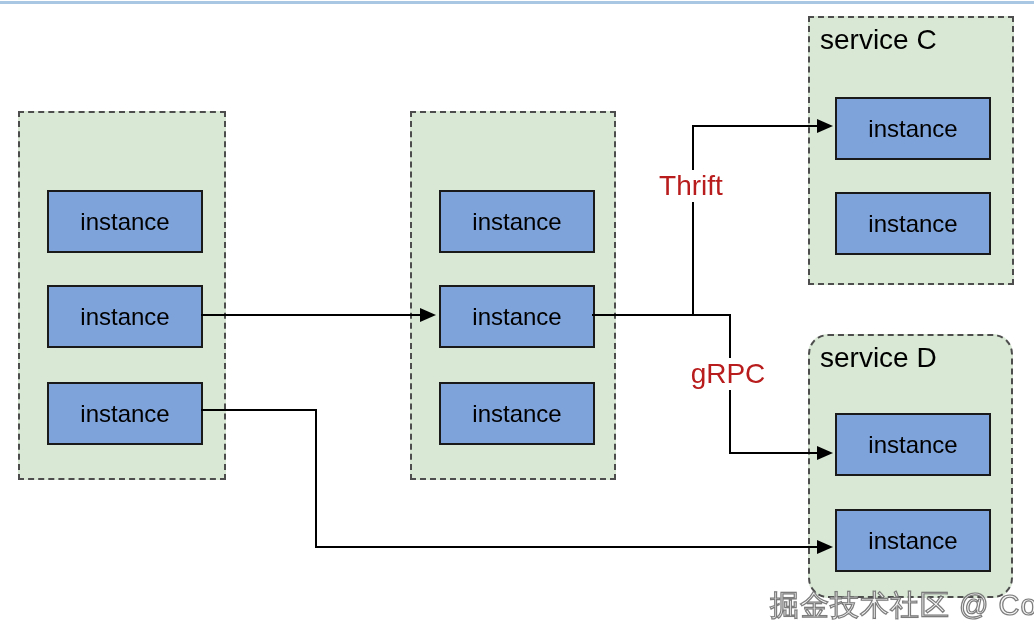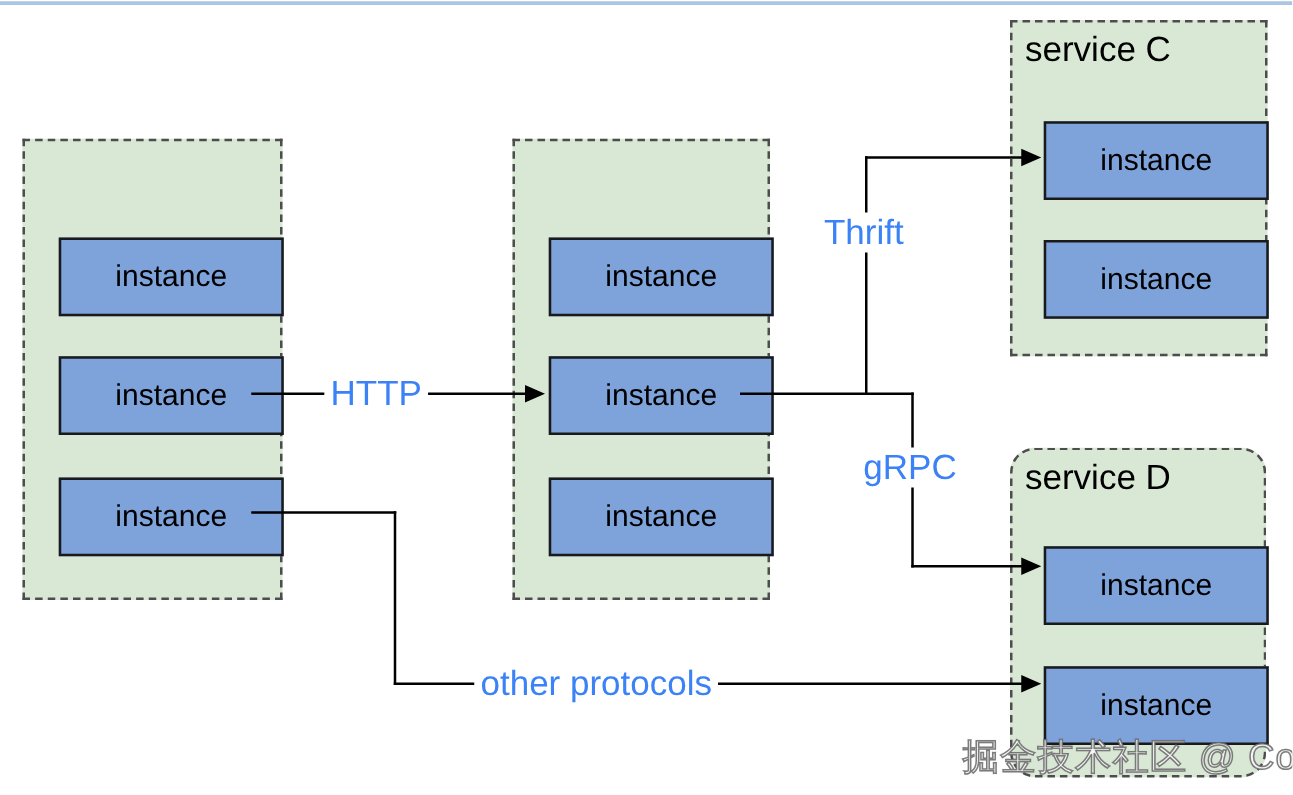--- a/index.html
+++ b/index.html
@@ -29,21 +29,21 @@
   }
   .service-title {
     position: absolute;
     left: 10px; top: 6px;
     font-size: 28px;
     color: #000000;
     white-space: nowrap;
   }
   .instance {
     position: absolute;
-    width: 180px; height: 63px;
+    width: 156px; height: 63px;
     background: #7ea2da;
     border: 2px solid #1a1a1a;
     box-sizing: border-box;
     display: flex;
     align-items: center;
     justify-content: center;
   }
   .instance span {
     font-size: 24px;
     color: #000000;
@@ -60,21 +60,21 @@
     border-bottom: 7px solid transparent;
     border-left: 16px solid #000000;
     z-index: 1;
   }
   .edge-label {
     position: absolute;
     transform: translate(-50%, -50%);
     background: #ffffff;
     padding: 0 5px;
     font-size: 28px;
-    color: #3b82f6;
+    color: #b91c1c;
     white-space: nowrap;
     z-index: 2;
   }
   .watermark {
     position: absolute;
     left: 770px; top: 586px;
     font-size: 29px;
     letter-spacing: 1px;
     color: rgba(255, 255, 255, 0.9);
     -webkit-text-stroke: 1.2px rgba(105, 105, 105, 0.85);
@@ -117,47 +117,45 @@
   <div class="service" style="left:808px; top:16px; width:206px; height:269px;">
     <div class="service-title">service C</div>
     <div class="instance" style="left:25px; top:79px;">
       <span>instance</span>
     </div>
     <div class="instance" style="left:25px; top:174px;">
       <span>instance</span>
     </div>
   </div>
 
-  <div class="service" style="left:808px; top:358px; width:205px; height:264px;border-radius:20px;">
+  <div class="service" style="left:808px; top:334px; width:205px; height:264px;border-radius:20px;">
     <div class="service-title">service D</div>
     <div class="instance" style="left:25px; top:77px;">
       <span>instance</span>
     </div>
     <div class="instance" style="left:25px; top:173px;">
       <span>instance</span>
     </div>
   </div>
 
   <div class="line" style="left:201px; top:314px; width:219px; height:2px;"></div>
   <div class="arrow" style="left:420px; top:308px;"></div>
-  <div class="edge-label" style="left:301px; top:315px;">HTTP</div>
 
   <div class="line" style="left:592px; top:314px; width:139px; height:2px;"></div>
 
   <div class="line" style="left:692px; top:125px; width:2px; height:190px;"></div>
   <div class="line" style="left:692px; top:125px; width:126px; height:2px;"></div>
   <div class="arrow" style="left:817px; top:119px;"></div>
   <div class="edge-label" style="left:691px; top:186px;">Thrift</div>
 
   <div class="line" style="left:729px; top:314px; width:2px; height:140px;"></div>
   <div class="line" style="left:729px; top:452px; width:89px; height:2px;"></div>
   <div class="arrow" style="left:817px; top:446px;"></div>
   <div class="edge-label" style="left:728px; top:374px;">gRPC</div>
 
   <div class="line" style="left:201px; top:409px; width:116px; height:2px;"></div>
   <div class="line" style="left:315px; top:409px; width:2px; height:139px;"></div>
   <div class="line" style="left:315px; top:546px; width:503px; height:2px;"></div>
   <div class="arrow" style="left:817px; top:540px;"></div>
-  <div class="edge-label" style="left:477px; top:547px;">other protocols</div>
 
   <div class="watermark">掘金技术社区 @ Cool</div>
 
 </div>
 
 </body></html>

